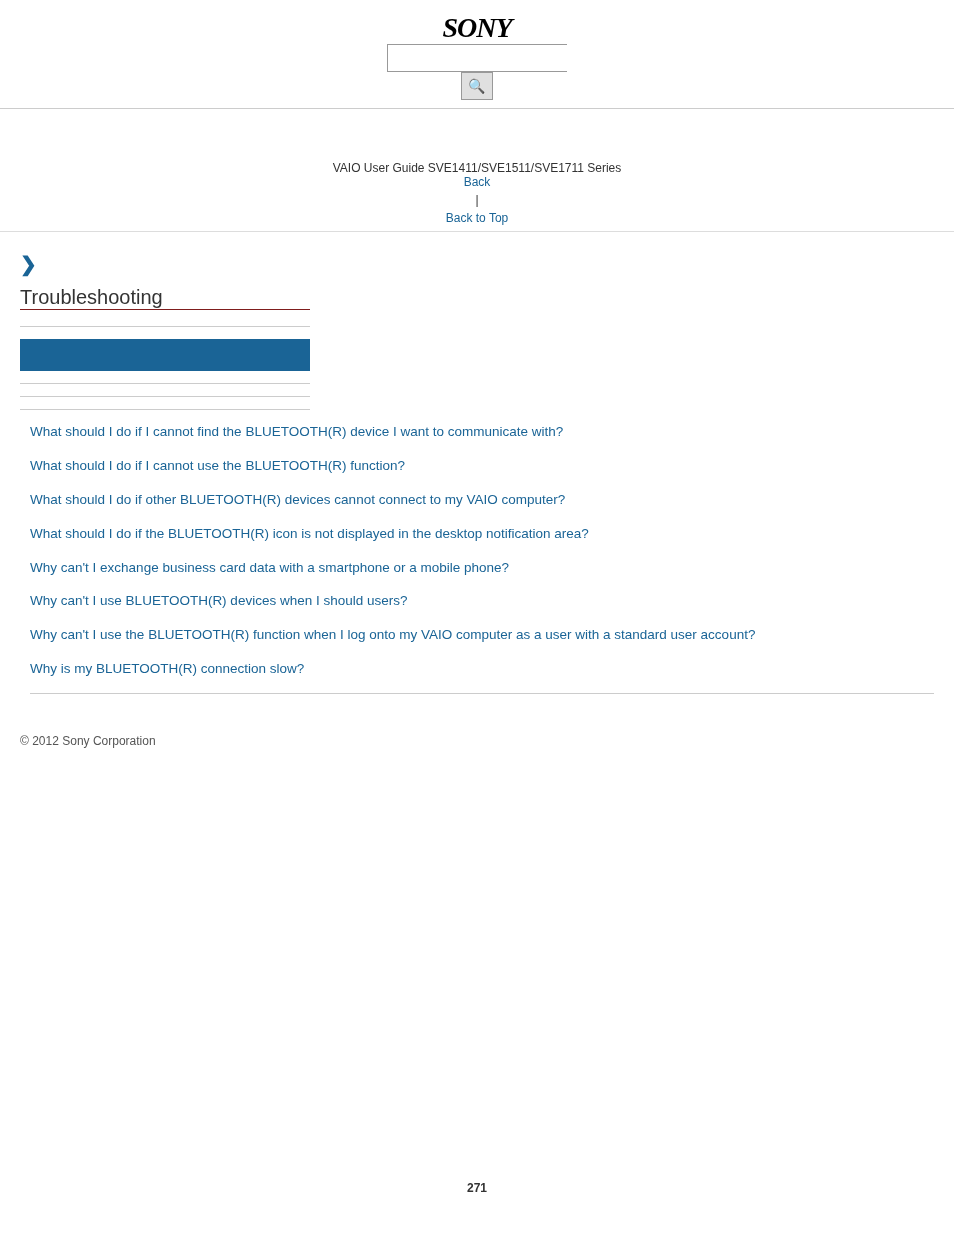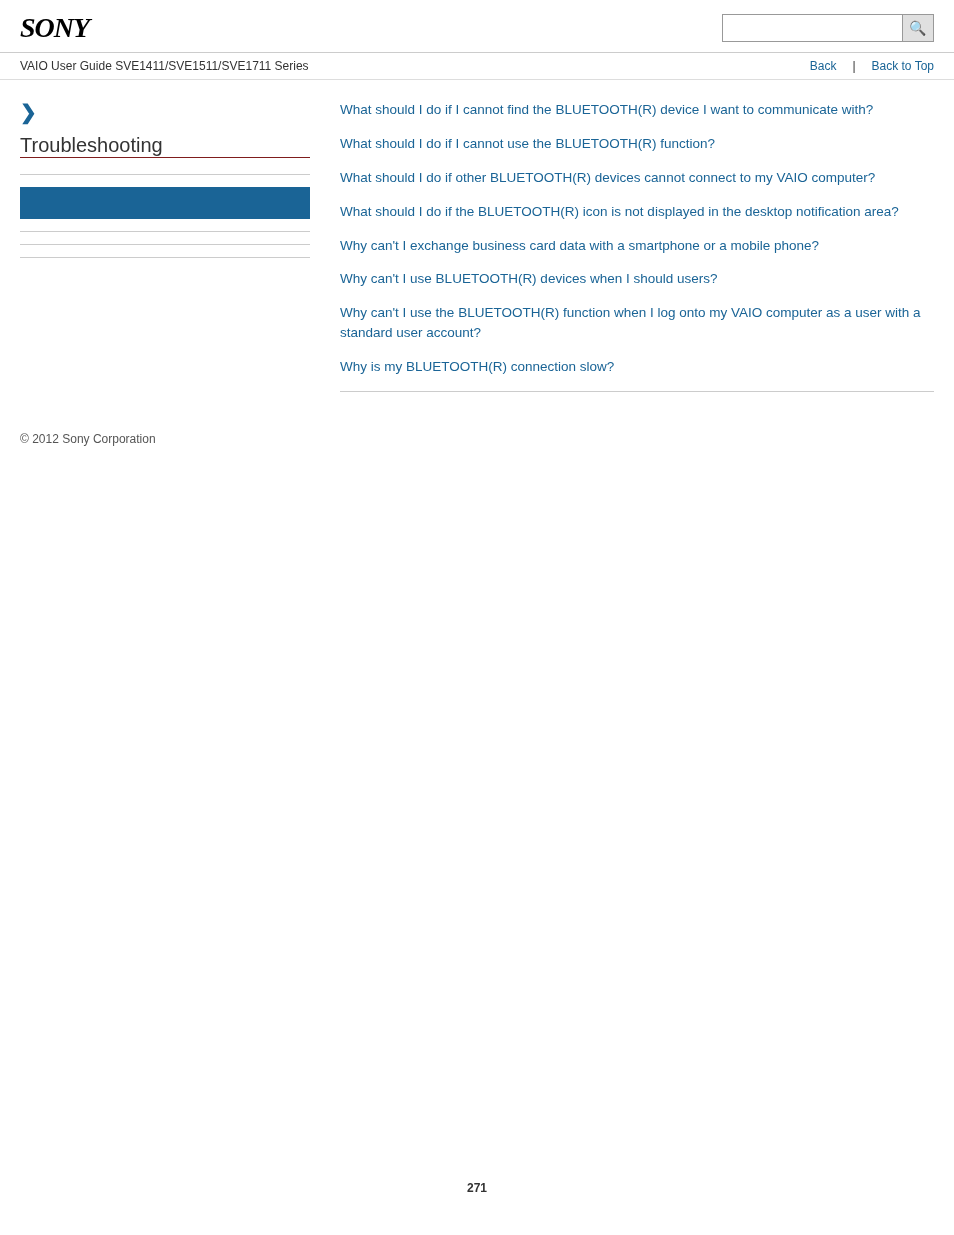--- a/index.html
+++ b/index.html
@@ -1,15 +1,15 @@
 <!DOCTYPE html>
 <html><head>
   <meta charset="utf-8">
   <style>
-    * { margin: 0; padding: 0; box-sizing: border-box; }
+    * { margin: 0; padding: 0; box-sizing: border-box; flex-direction: column; }
     body {
       font-family: Arial, sans-serif;
       background: #fff;
       color: #333;
       width: 954px;
       min-height: 1235px;
       position: relative;
     }
 
     
@@ -59,24 +59,25 @@
       justify-content: space-between;
       align-items: center;
       padding: 6px 20px;
       border-bottom: 1px solid #ddd;
       font-size: 12px;
       color: #333;
     }
     .nav-title {
       font-size: 12px;
       color: #333;
+      margin-top: 46px;
     }
     .nav-links {
       display: flex;
-      gap: 16px;
+      gap: 4px;
       align-items: center;
     }
     .nav-link {
       color: #1a6496;
       text-decoration: none;
       font-size: 12px;
       cursor: pointer;
     }
     .nav-sep {
       color: #333;

